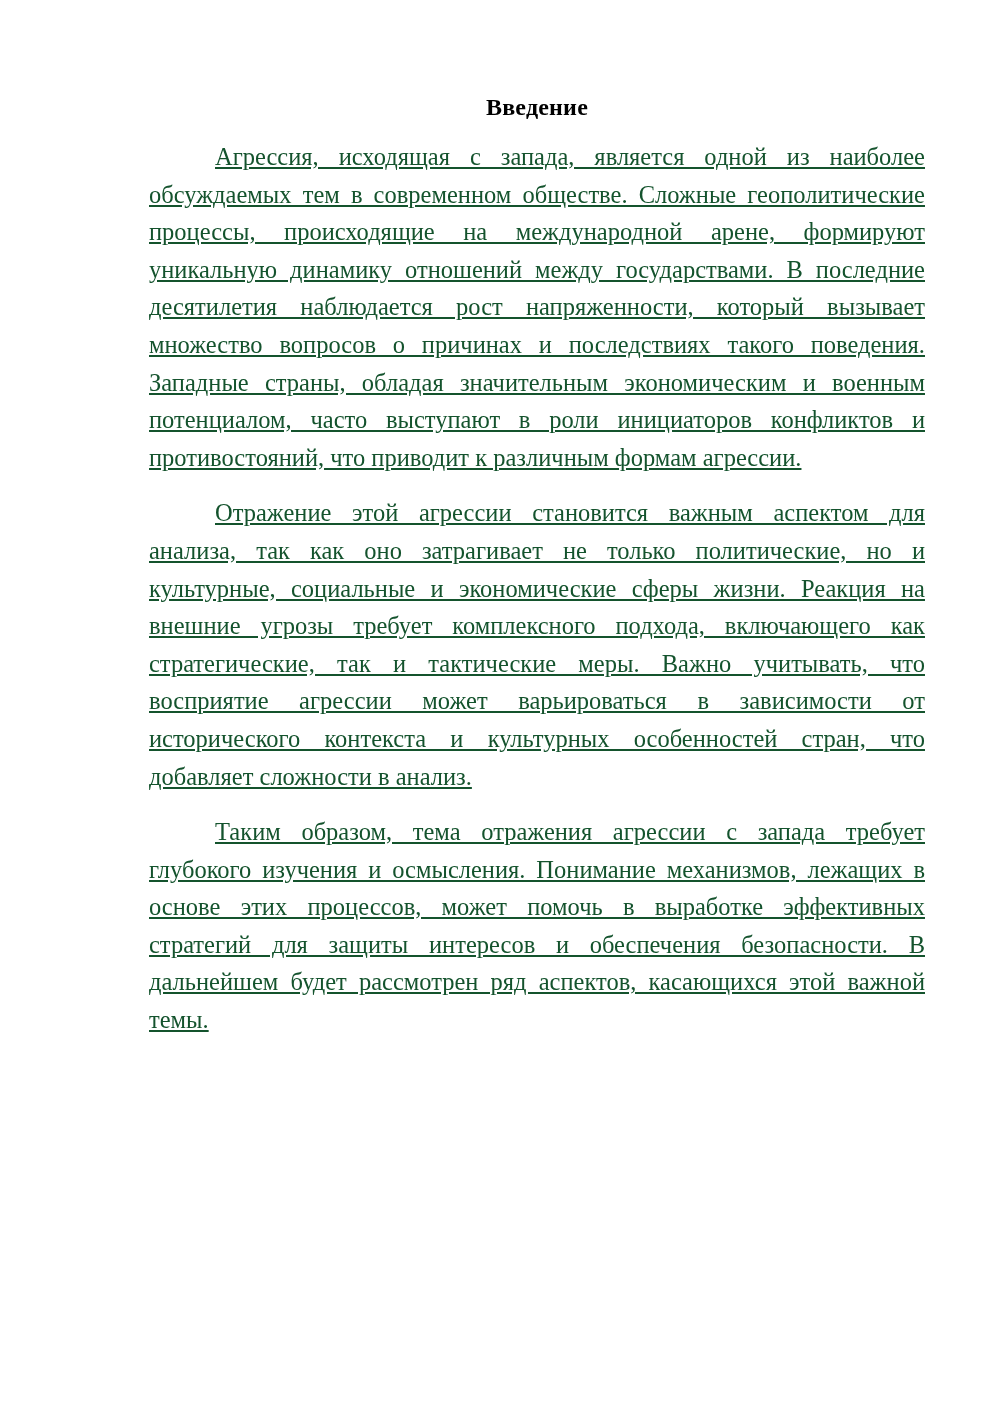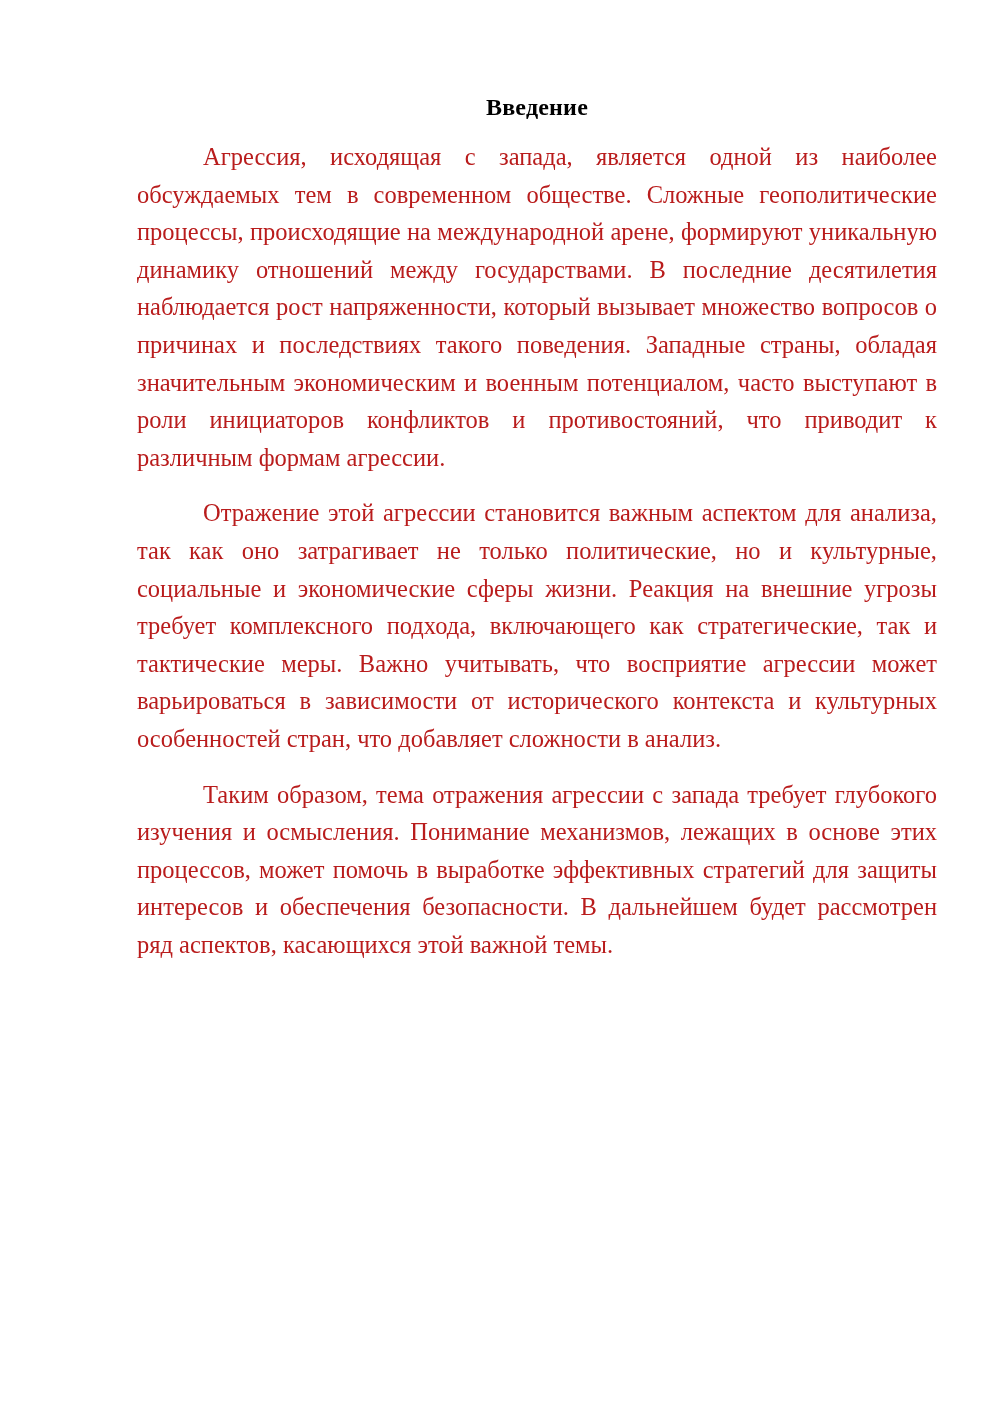--- a/index.html
+++ b/index.html
@@ -40,23 +40,24 @@
   }
 
   .body-text {
     font-family: "Liberation Serif", "DejaVu Serif", serif;
     font-size: 24.5px;
     line-height: 37.6px;
     text-align: justify;
     text-align-last: left;
     text-justify: inter-word;
     text-indent: 66px;
-    margin: 0;
-    color: #b91c1c;
+    margin: 12px;
+    color: #14532d;
     hyphens: none;
+    text-decoration: underline;
     -webkit-hyphens: none;
   }
 
   .body-text + .body-text {
     margin-top: 18px;
   }
 
   .page-number {
     position: absolute;
     left: 0;

